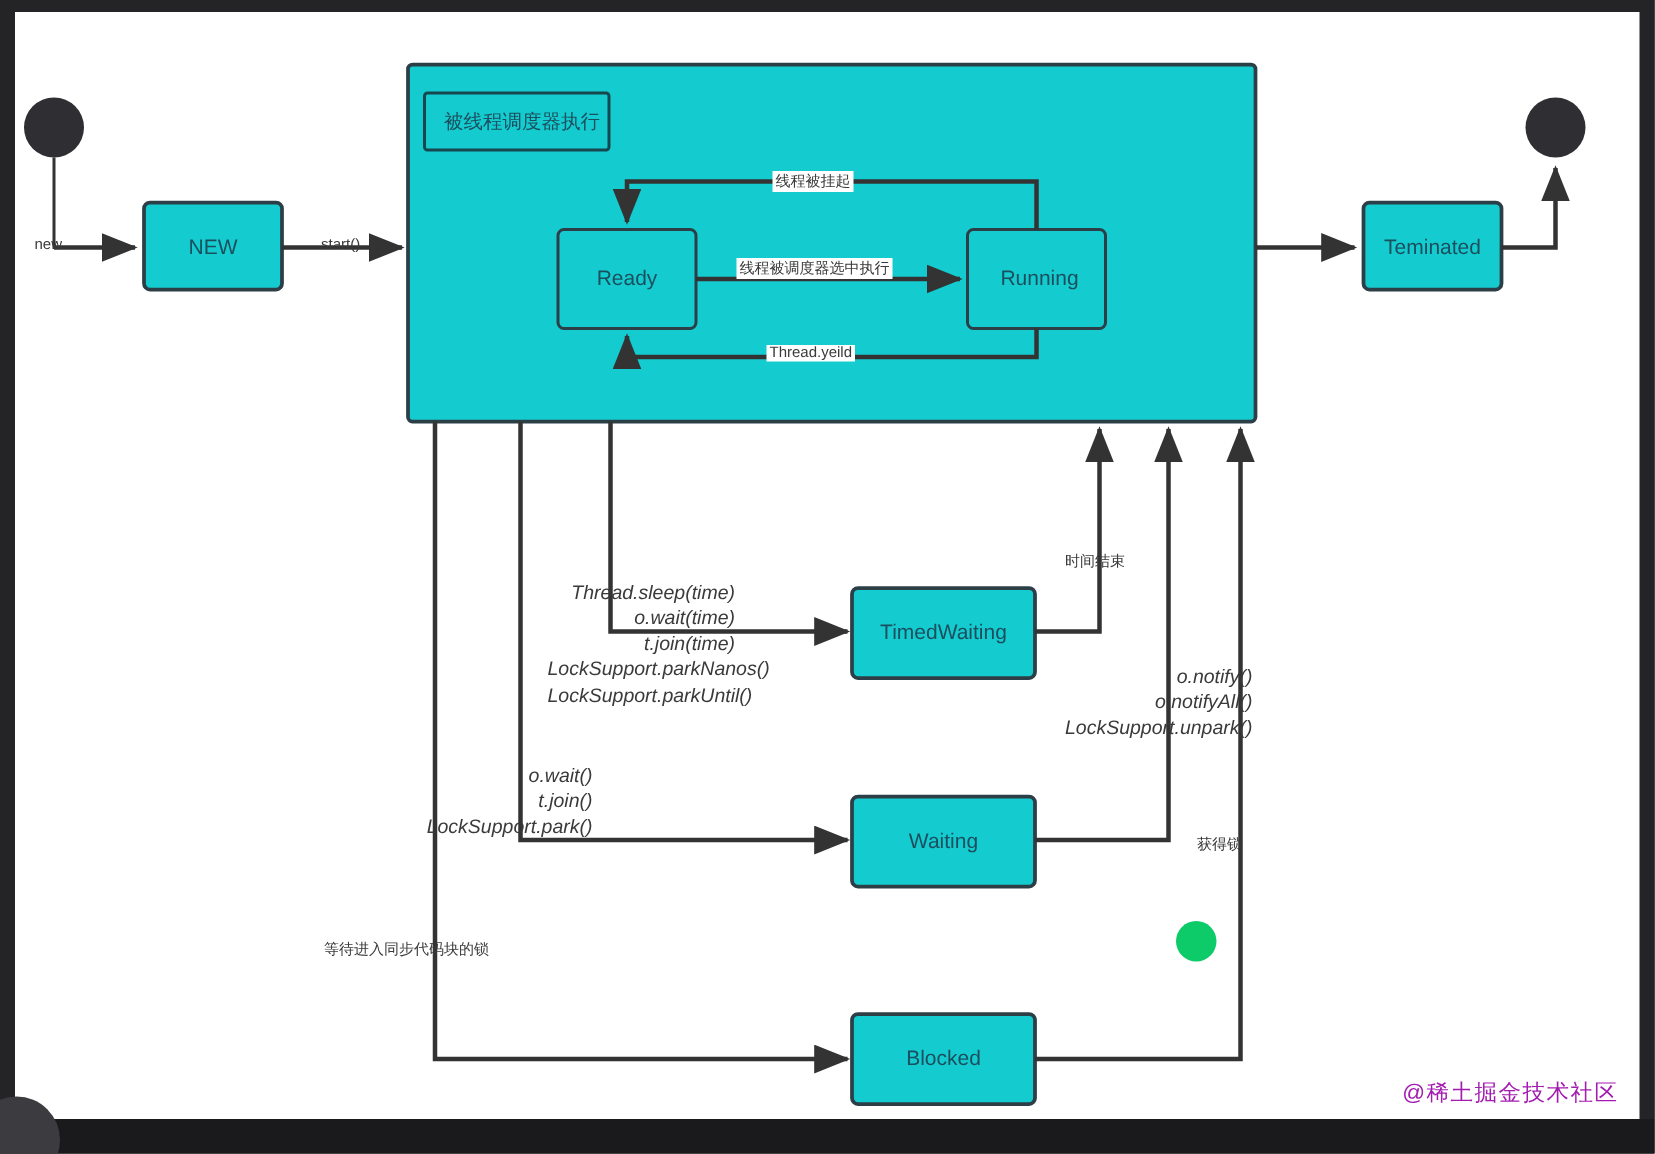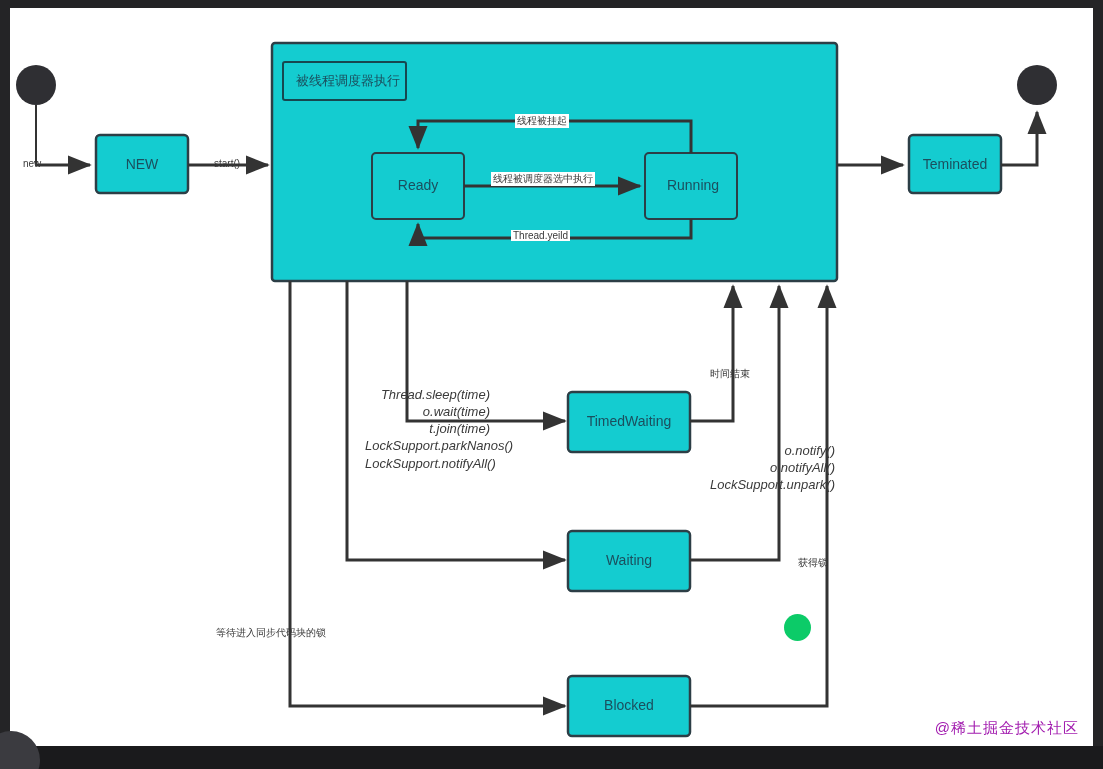--- a/index.html
+++ b/index.html
@@ -188,23 +188,28 @@
 
     <div class="edge-label" style="left:788px;top:548px;">获得锁</div>
 
     <div class="edge-label" style="left:206px;top:618px;">等待进入同步代码块的锁</div>
 
     <div class="multi-line right-align" style="left:355px;top:378px;width:125px;">
       <div>Thread.sleep(time)</div>
       <div>o.wait(time)</div>
       <div>t.join(time)</div>
       <div>LockSupport.parkNanos()</div>
-      <div>LockSupport.notifyAll()</div>
+      <div>LockSupport.parkUntil()</div>
     </div>
 
+    <div class="multi-line right-align" style="left:260px;top:500px;width:125px;">
+      <div>o.wait()</div>
+      <div>t.join()</div>
+      <div>LockSupport.park()</div>
+    </div>
 
     <div class="multi-line right-align" style="left:680px;top:434px;width:145px;">
       <div>o.notify()</div>
       <div>o.notifyAll()</div>
       <div>LockSupport.unpark()</div>
     </div>
 
     <div id="green-cursor"></div>
 
     <div id="watermark">@稀土掘金技术社区</div>

